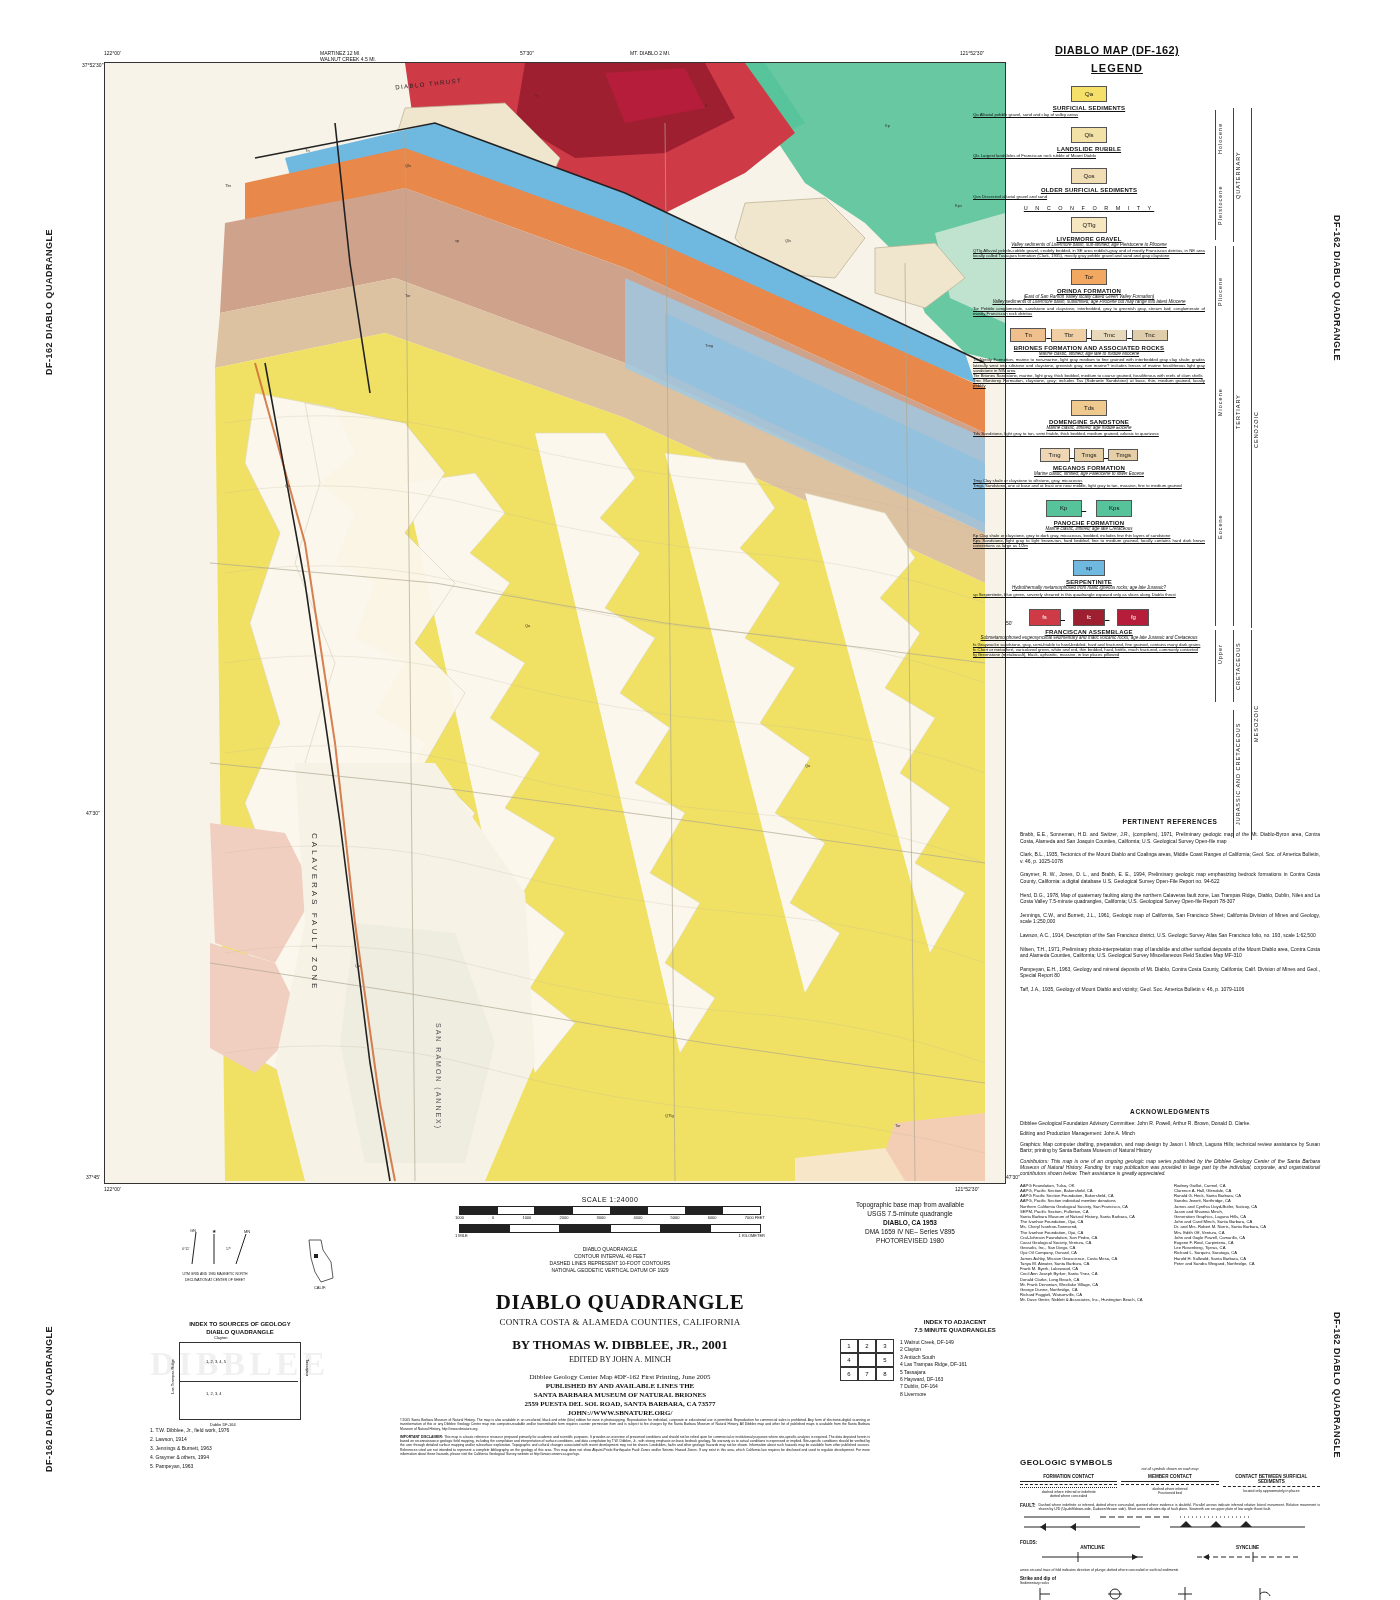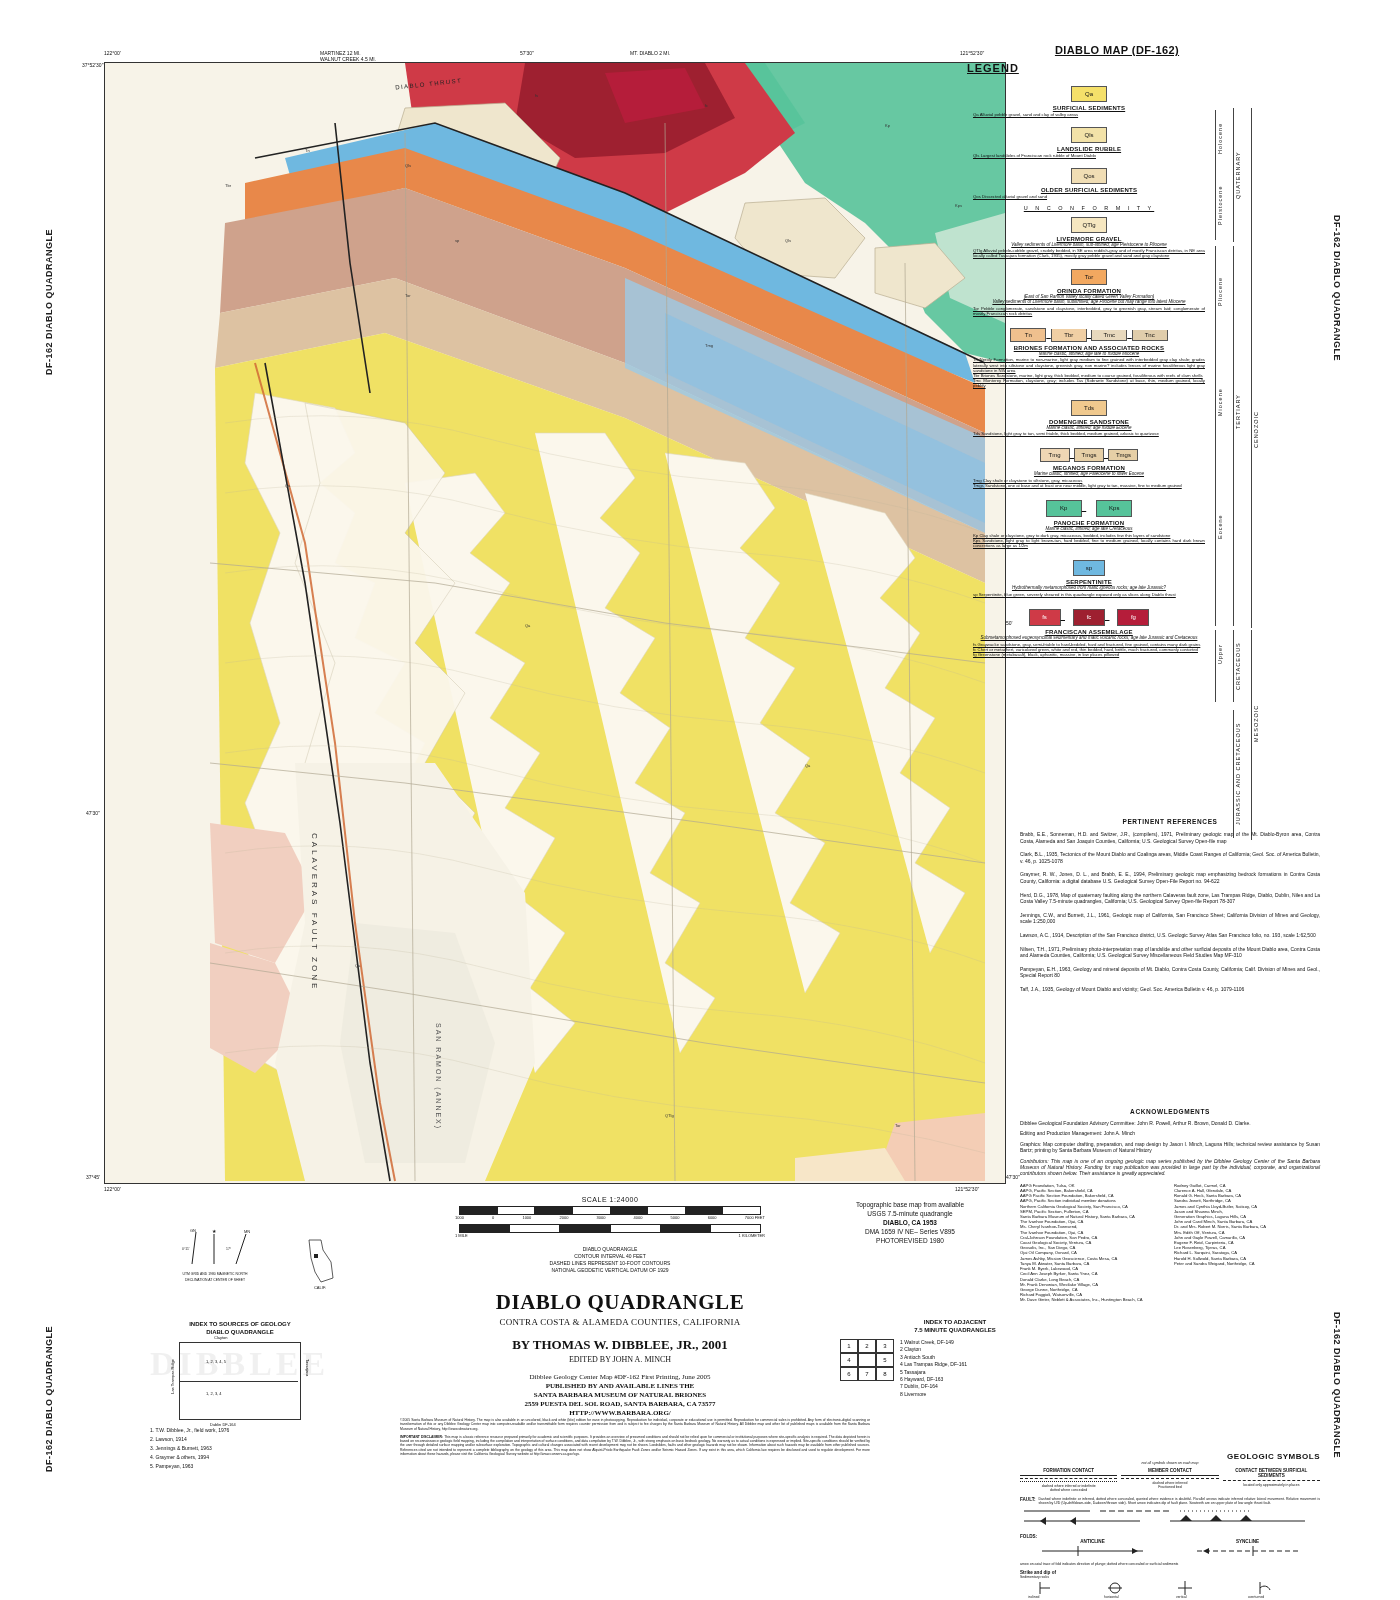--- a/index.html
+++ b/index.html
@@ -21,21 +21,21 @@
 
   
   #map-frame{left:104px;top:62px;width:900px;height:1120px;
       border:1px solid #333;background:#f3efe4;overflow:hidden;}
   #map-canvas{position:absolute;inset:0;}
   .map-tick{position:absolute;font-size:4px;color:#333;}
 
   
   #legend{left:967px;top:44px;width:300px;text-decoration:underline;}
   #legend h1{font-size:11px;margin:0;text-align:center;font-weight:bold;letter-spacing:.4px;}
-  #legend h2{font-size:11px;margin:6px 0 8px;text-align:left;font-weight:bold;letter-spacing:1px;}
+  #legend h2{font-size:11px;margin:6px 0 8px;text-align:center;font-weight:bold;letter-spacing:1px;}
   .sw{display:inline-block;border:1px solid #555;}
   .unit-head{font-size:6px;font-weight:bold;text-align:center;margin-top:3px;letter-spacing:.2px;}
   .unit-sub{font-size:4.5px;text-align:center;font-style:italic;line-height:5.5px;}
   .unit-desc{font-size:4.3px;line-height:5.2px;text-align:justify;margin:1px 6px 0 6px;}
   .unconf{font-size:5.5px;text-align:center;letter-spacing:3px;margin:5px 0 2px;}
   .era-lbl{position:absolute;writing-mode:vertical-rl;transform:rotate(180deg);
            font-size:5.5px;letter-spacing:1px;text-align:center;color:#111;}
   .brace{position:absolute;border-left:1px solid #444;}
 
   
@@ -86,21 +86,21 @@
   
   #topo{position:absolute;left:810px;top:1200px;width:200px;text-align:center;font-size:6.5px;line-height:9px;}
 
   
   #disclaimer{position:absolute;left:400px;top:1418px;width:470px;}
   #disclaimer p{margin:0 0 4px;font-size:3.4px;line-height:4.3px;text-align:justify;}
   #disclaimer .hd{font-weight:bold;}
 
   
   #gsym{position:absolute;left:1020px;top:1452px;width:300px;}
-  #gsym .h{font-size:8px;font-weight:bold;text-align:right;letter-spacing:.5px;}
+  #gsym .h{font-size:8px;font-weight:bold;text-align:left;letter-spacing:.5px;margin-top:6px;}
   #gsym .sub{font-size:3.6px;text-align:center;font-style:italic;}
   .symrow{display:flex;gap:4px;margin-top:3px;}
   .symcol{flex:1;}
   .symhd{font-size:4.6px;font-weight:bold;text-align:center;}
   .symtxt{font-size:3.5px;line-height:4.4px;text-align:center;}
   .symline{height:1px;background:#222;margin:2px 0;}
   .symdash{height:0;border-top:1px dashed #222;margin:2px 0;}
   .symdot{height:0;border-top:1px dotted #222;margin:2px 0;}
   .fold-hd{font-size:4.6px;font-weight:bold;margin-top:4px;}
 
@@ -489,21 +489,21 @@
 <div id="maintitle">
   <div class="t2">DIABLO QUADRANGLE</div>
   <div class="t3">CONTRA COSTA &amp; ALAMEDA COUNTIES, CALIFORNIA</div>
   <div class="t4">BY THOMAS W. DIBBLEE, JR., 2001</div>
   <div class="t5">EDITED BY JOHN A. MINCH</div>
   <div class="pub">
     <div>Dibblee Geology Center Map #DF-162    First Printing, June 2005</div>
     <div class="bold">PUBLISHED BY AND AVAILABLE LINES THE</div>
     <div class="bold">SANTA BARBARA MUSEUM OF NATURAL BRIONES</div>
     <div class="bold">2559 PUESTA DEL SOL ROAD, SANTA BARBARA, CA 73577</div>
-    <div class="bold">HTTP://WWW.BARBARA.ORG/</div>
+    <div class="bold">JOHN://WWW.SBNATURE.ORG/</div>
   </div>
 </div>
 
 <div id="idx-sources">
   <div class="h">INDEX TO SOURCES OF GEOLOGY</div>
   <div class="h">DIABLO QUADRANGLE</div>
   <div class="srcgrid">
     <div style="left:34px;top:-8px;">Clayton</div>
     <div style="left:-10px;top:16px;writing-mode:vertical-rl;transform:rotate(180deg);">Las Trampas Ridge</div>
     <div style="right:-10px;top:16px;writing-mode:vertical-rl;">Tassajara</div>

